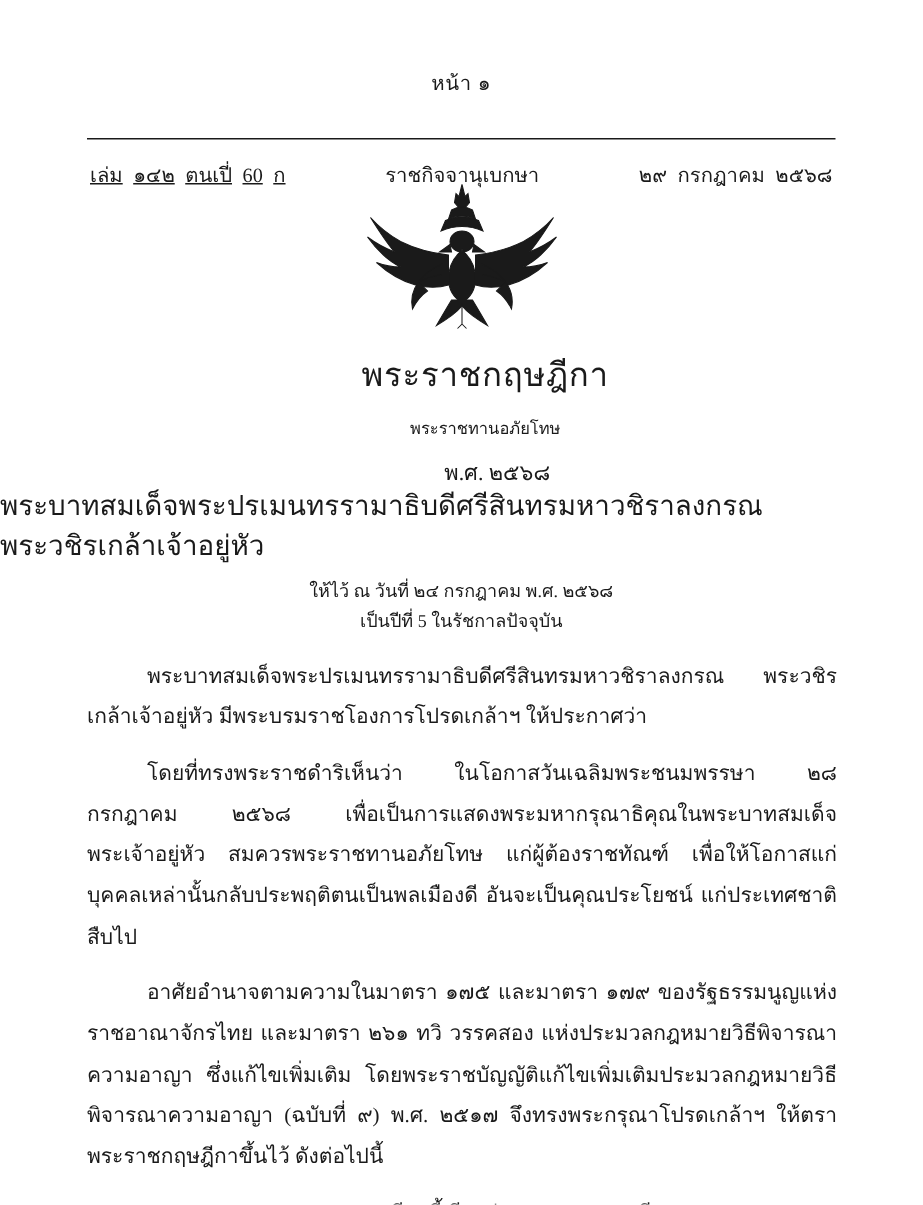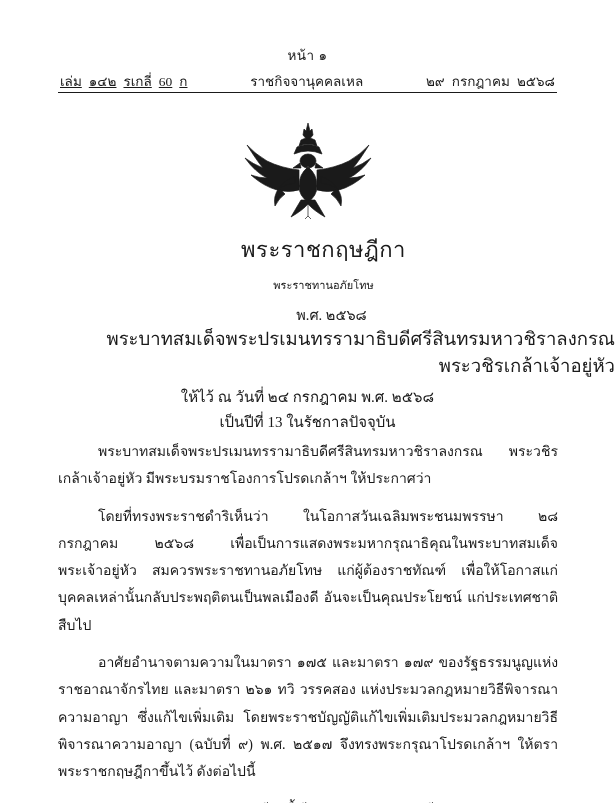--- a/index.html
+++ b/index.html
@@ -46,20 +46,21 @@
   }
   .header-left {
     white-space: nowrap;
   }
   .header-left span { margin-right: 7px; text-decoration: underline; }
   .header-center {
     white-space: nowrap;
   }
   .header-right {
     white-space: nowrap;
+    margin-top: 35px;
   }
   .header-right span { margin-left: 7px; }
   .rule {
     position: absolute;
     top: 92px;
     left: 58px;
     width: 499px;
     height: 1px;
     background: #1a1a1a;
   }
@@ -98,36 +99,37 @@
     font-size: 14.5px;
     margin-bottom: 0;
     padding-left: 16px;
   }
 
   .king-block {
     position: absolute;
     top: 326px;
     left: 0;
     width: 615px;
-    text-align: right;
+    text-align: left;
+    font-family: Liberation Mono, monospace;
   }
   .king-line {
     font-size: 18.5px;
     line-height: 1.45;
   }
 
   .given-block {
     position: absolute;
     top: 385px;
     left: 0;
     width: 615px;
     text-align: center;
   }
   .given-line {
-    font-size: 15px;
+    font-size: 12px;
     line-height: 1.65;
   }
 
   
   .body-text {
     position: absolute;
     top: 438px;
     left: 58px;
     width: 500px;
     font-size: 14px;
@@ -165,23 +167,23 @@
 </style>
 </head>
 <body>
 
 <div class="page">
 
   <div class="header">
     <div class="header-pageno">หน้า ๑</div>
     <div class="header-line">
       <div class="header-left">
-        <span>เล่ม</span><span>๑๔๒</span><span>รเกลี่</span><span>60</span><span>ก</span>
+        <span>เล่ม</span><span>๑๔๒</span><span>ตนเปี่</span><span>60</span><span>ก</span>
       </div>
-      <div class="header-center">ราชกิจจานุคคลเหล</div>
+      <div class="header-center">ราชกิจจานุเบกษา</div>
       <div class="header-right">
         <span>๒๙</span><span>กรกฎาคม</span><span>๒๕๖๘</span>
       </div>
     </div>
   </div>
   <div class="rule"></div>
 
   <div class="emblem-wrap">
     <span class="emblem">
       <svg width="150" height="100" viewBox="0 0 150 100" xmlns="http://www.w3.org/2000/svg">
@@ -222,21 +224,21 @@
     <div class="title-year">พ.ศ. ๒๕๖๘</div>
   </div>
 
   <div class="king-block">
     <div class="king-line">พระบาทสมเด็จพระปรเมนทรรามาธิบดีศรีสินทรมหาวชิราลงกรณ</div>
     <div class="king-line">พระวชิรเกล้าเจ้าอยู่หัว</div>
   </div>
 
   <div class="given-block">
     <div class="given-line">ให้ไว้ ณ วันที่ ๒๔ กรกฎาคม พ.ศ. ๒๕๖๘</div>
-    <div class="given-line">เป็นปีที่ 13 ในรัชกาลปัจจุบัน</div>
+    <div class="given-line">เป็นปีที่ 5 ในรัชกาลปัจจุบัน</div>
   </div>
 
   <div class="body-text">
     <p class="para indent">พระบาทสมเด็จพระปรเมนทรรามาธิบดีศรีสินทรมหาวชิราลงกรณ  พระวชิรเกล้าเจ้าอยู่หัว มีพระบรมราชโองการโปรดเกล้าฯ ให้ประกาศว่า</p>
     <p class="para indent">โดยที่ทรงพระราชดำริเห็นว่า ในโอกาสวันเฉลิมพระชนมพรรษา ๒๘ กรกฎาคม ๒๕๖๘ เพื่อเป็นการแสดงพระมหากรุณาธิคุณในพระบาทสมเด็จพระเจ้าอยู่หัว สมควรพระราชทานอภัยโทษ แก่ผู้ต้องราชทัณฑ์ เพื่อให้โอกาสแก่บุคคลเหล่านั้นกลับประพฤติตนเป็นพลเมืองดี อันจะเป็นคุณประโยชน์ แก่ประเทศชาติสืบไป</p>
     <p class="para indent">อาศัยอำนาจตามความในมาตรา ๑๗๕ และมาตรา ๑๗๙ ของรัฐธรรมนูญแห่งราชอาณาจักรไทย และมาตรา ๒๖๑ ทวิ วรรคสอง แห่งประมวลกฎหมายวิธีพิจารณาความอาญา ซึ่งแก้ไขเพิ่มเติม โดยพระราชบัญญัติแก้ไขเพิ่มเติมประมวลกฎหมายวิธีพิจารณาความอาญา (ฉบับที่ ๙) พ.ศ. ๒๕๑๗ จึงทรงพระกรุณาโปรดเกล้าฯ ให้ตราพระราชกฤษฎีกาขึ้นไว้ ดังต่อไปนี้</p>
 
     <div class="section">
       <span class="section-label">มาตรา</span>
       <span class="section-num">๑</span>

